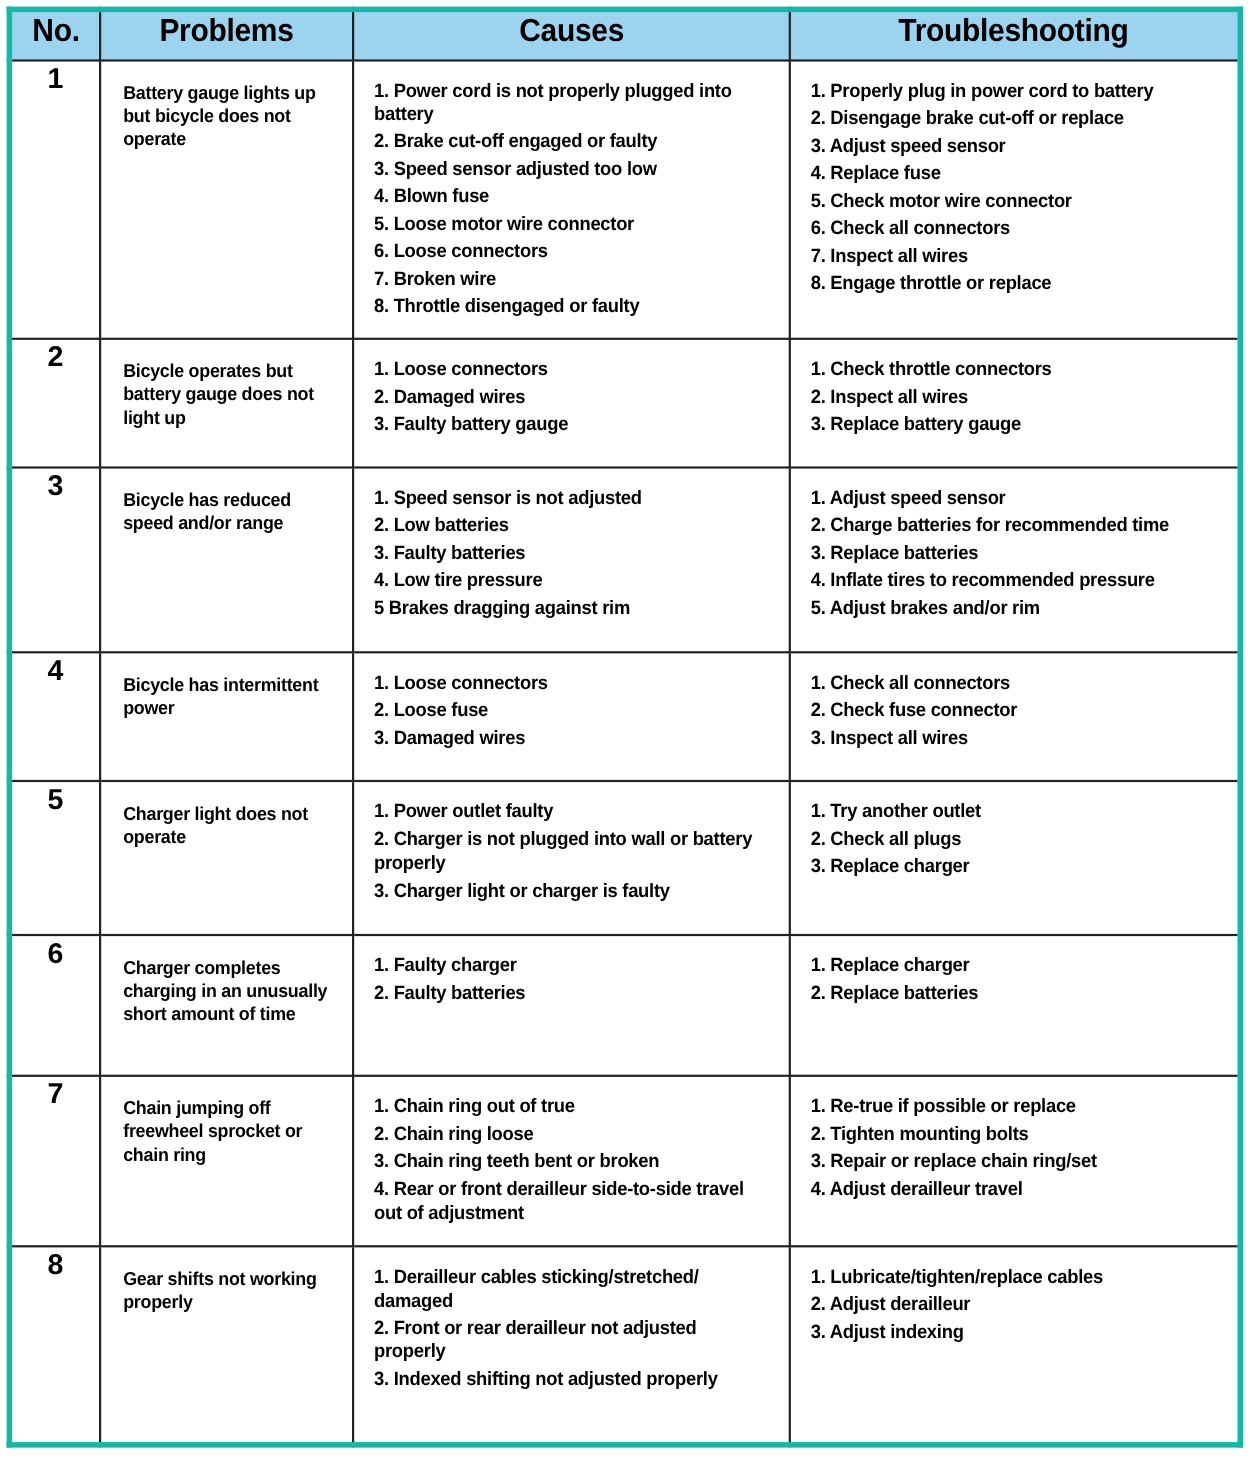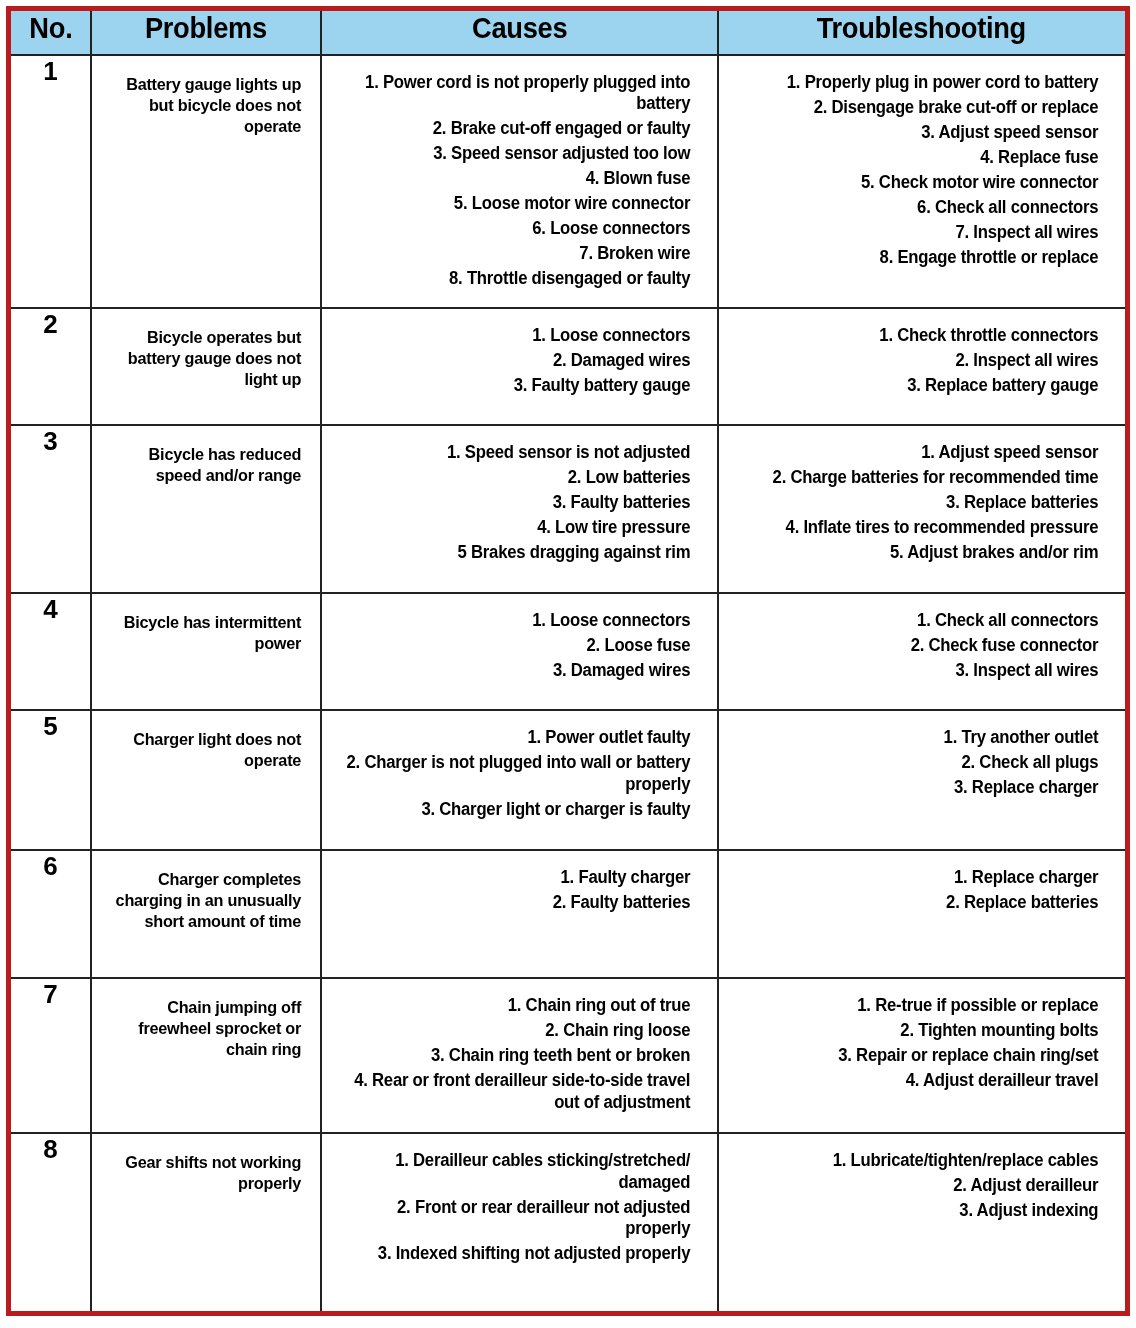--- a/index.html
+++ b/index.html
@@ -19,21 +19,21 @@
     width: 1136px;
     height: 1328px;
     box-sizing: border-box;
     padding: 6px 6px 6px 6px;
   }
 
   table.troubleshooting-table {
     width: 1124px;
     border-collapse: collapse;
     table-layout: fixed;
-    border: 5px solid #b91c1c;
+    border: 5px solid #14b8a6;
   }
 
   table.troubleshooting-table th,
   table.troubleshooting-table td {
     border: 2px solid #222222;
     vertical-align: top;
     box-sizing: border-box;
   }
 
   
@@ -65,21 +65,20 @@
     text-align: center;
     vertical-align: middle;
     font-weight: bold;
     font-size: 26px;
     color: #000;
     padding: 0;
   }
 
   td.cell-text {
     padding: 16px 10px 14px 18px;
-    text-align: right;
   }
   td.cell-problem {
     padding: 18px 10px 14px 20px;
   }
 
   .line {
     display: block;
     font-weight: bold;
     font-size: 17.5px;
     line-height: 21.5px;

